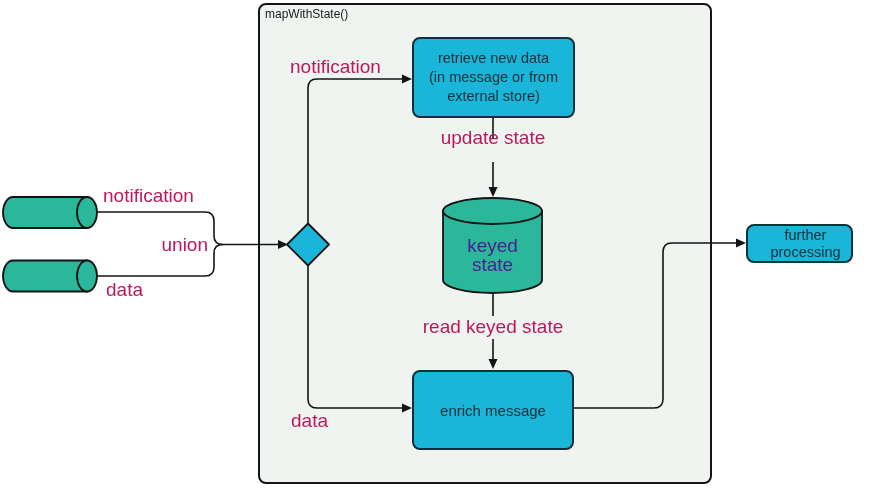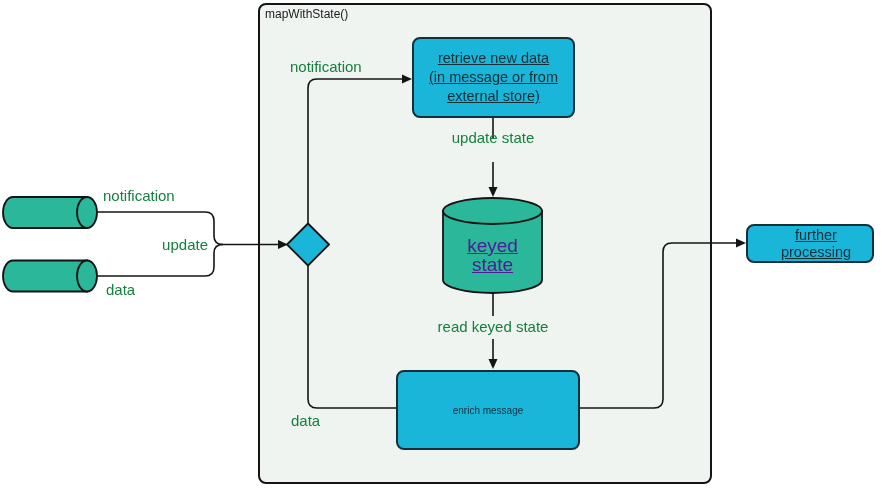--- a/index.html
+++ b/index.html
@@ -50,31 +50,31 @@
     display: flex;
     align-items: center;
     justify-content: center;
     text-align: center;
     color: #132f3a;
     font-size: 14.5px;
     line-height: 19px;
     box-sizing: border-box;
   }
   .node-retrieve { left: 412px; top: 37px;  width: 163px; height: 81px; }
-  .node-enrich   { left: 396px; top: 370px; width: 184px; height: 80px; font-size: 10px; }
-  .node-further  { left: 746px; top: 224px; width: 128px; height: 39px; font-size: 14.5px; line-height: 17px; padding-left: 12px; }
+  .node-enrich   { left: 412px; top: 370px; width: 162px; height: 80px; font-size: 15px; }
+  .node-further  { left: 746px; top: 224px; width: 107px; height: 39px; font-size: 14.5px; line-height: 17px; padding-left: 12px; }
   .lbl {
     position: absolute;
     z-index: 3;
-    font-size: 15px;
+    font-size: 19px;
     line-height: 18px;
-    color: #15803d;
+    color: #be185d;
     white-space: nowrap;
   }
-  .preline { white-space: pre-line; text-decoration: underline; }
+  .preline { white-space: pre-line; }
   .lbl-src-notification { left: 103px; top: 187px; }
   .lbl-src-data         { left: 106px; top: 281px; }
   .lbl-union            { left: 146px; top: 236px; width: 62px; text-align: right; }
   .lbl-edge-notification{ left: 290px; top: 58px; }
   .lbl-edge-data        { left: 291px; top: 412px; }
   .lbl-update-state     { left: 413px; top: 129px; width: 160px; text-align: center; }
   .lbl-read-from-state  { left: 413px; top: 318px; width: 160px; text-align: center; }
   .lbl-keyed-state {
     left: 442px; top: 232px; width: 101px; height: 46px;
     text-align: center; color: #4c1d95; font-size: 19px; line-height: 19px;
@@ -146,19 +146,19 @@
 external store)</div>
   <div class="node node-enrich">enrich message</div>
   <div class="node node-further preline">further
 processing</div>
 
   <div class="lbl lbl-keyed-state preline">keyed
 state</div>
 
   <div class="lbl lbl-src-notification">notification</div>
   <div class="lbl lbl-src-data">data</div>
-  <div class="lbl lbl-union">update</div>
+  <div class="lbl lbl-union">union</div>
   <div class="lbl lbl-edge-notification">notification</div>
   <div class="lbl lbl-edge-data">data</div>
   <div class="lbl lbl-update-state">update state</div>
   <div class="lbl lbl-read-from-state">read keyed state</div>
 
 </div>
 
 </body></html>

